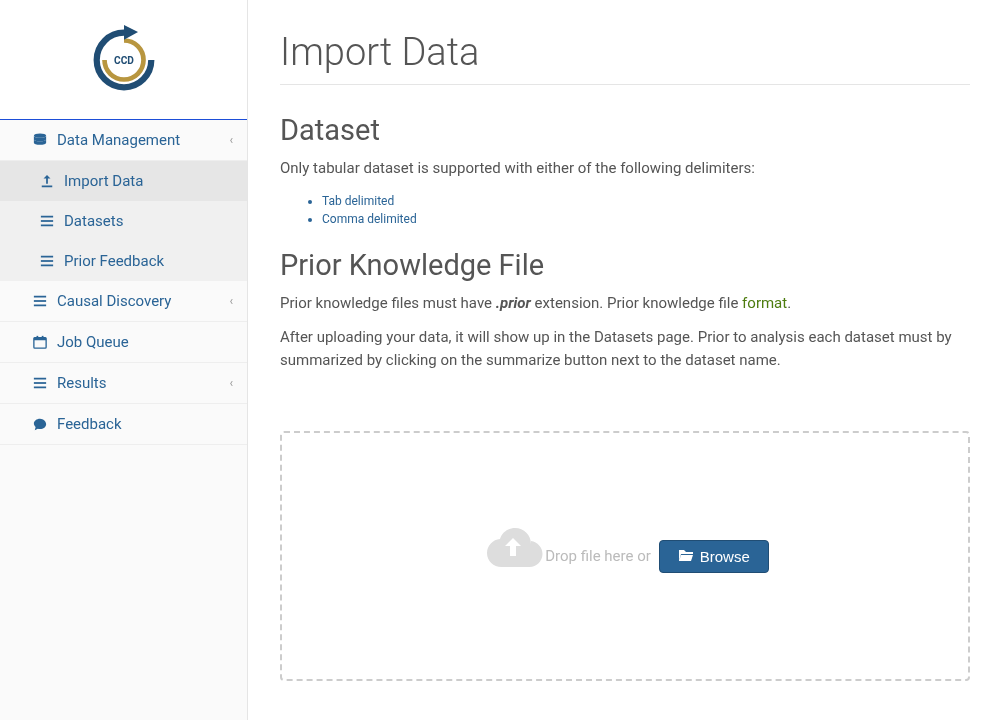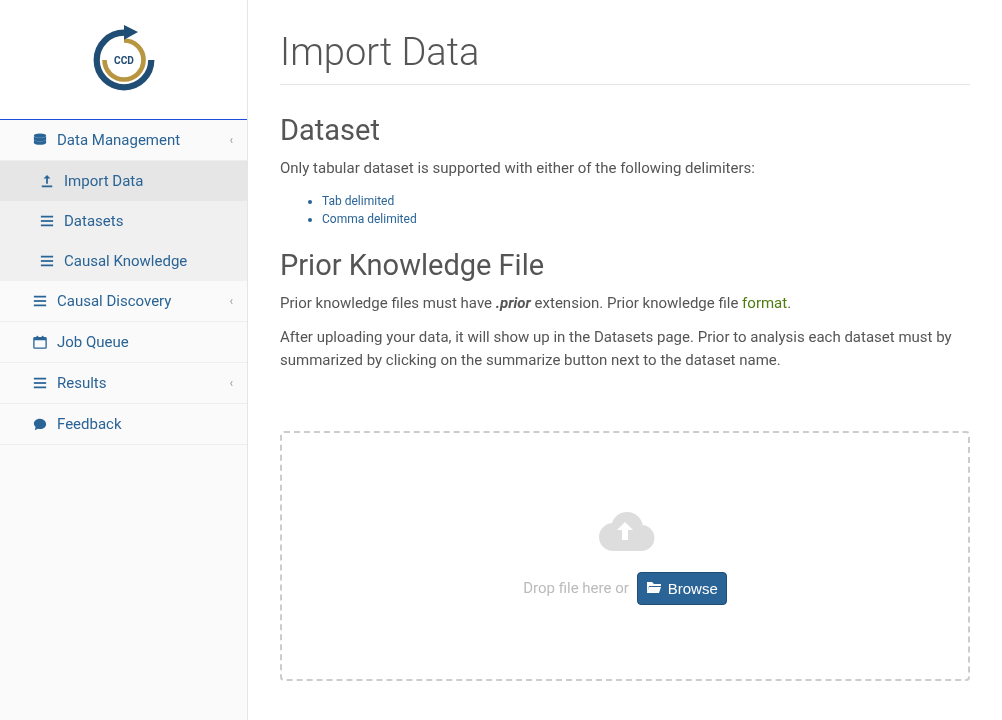--- a/index.html
+++ b/index.html
@@ -93,39 +93,39 @@
       cursor: pointer;
     }
     .link { color: #4d7c0f; cursor: pointer; }
     .italic { font-style: italic; font-weight: bold; }
     .dropzone {
       margin-top: 60px;
       border: 2px dashed #ccc;
       border-radius: 4px;
       height: 250px;
       display: flex;
-      flex-direction: column;
+      flex-direction: row;
       align-items: center;
       justify-content: center;
     }
     .cloud-icon {
       color: #ddd;
       margin-bottom: 12px;
     }
     .drop-text {
       color: #bbb;
       font-size: 15px;
       display: flex;
       align-items: center;
     }
     .browse-btn {
       background: #2a6496;
       color: #fff;
       border: 1px solid #204d74;
-      padding: 7px 8px;
+      padding: 7px 18px;
       margin-left: 8px;
       border-radius: 4px;
       font-size: 15px;
       cursor: pointer;
       display: inline-flex;
       align-items: center;
     }
     .browse-btn .folder-icon { margin-right: 6px; }
   </style>
 </head>
@@ -172,21 +172,21 @@
         <span>Datasets</span>
       </div>
       <div class="nav-sub-item">
         <span class="icon">
           <svg width="14" height="14" viewBox="0 0 16 16" fill="currentColor">
               <rect x="1" y="2" width="14" height="2"></rect>
               <rect x="1" y="7" width="14" height="2"></rect>
               <rect x="1" y="12" width="14" height="2"></rect>
             </svg>
         </span>
-        <span>Causal Knowledge</span>
+        <span>Prior Feedback</span>
       </div>
     </div>
     <div class="nav-item">
       <span class="icon">
         <svg width="14" height="14" viewBox="0 0 16 16" fill="currentColor">
             <rect x="1" y="2" width="14" height="2"></rect>
             <rect x="1" y="7" width="14" height="2"></rect>
             <rect x="1" y="12" width="14" height="2"></rect>
           </svg>
       </span>

